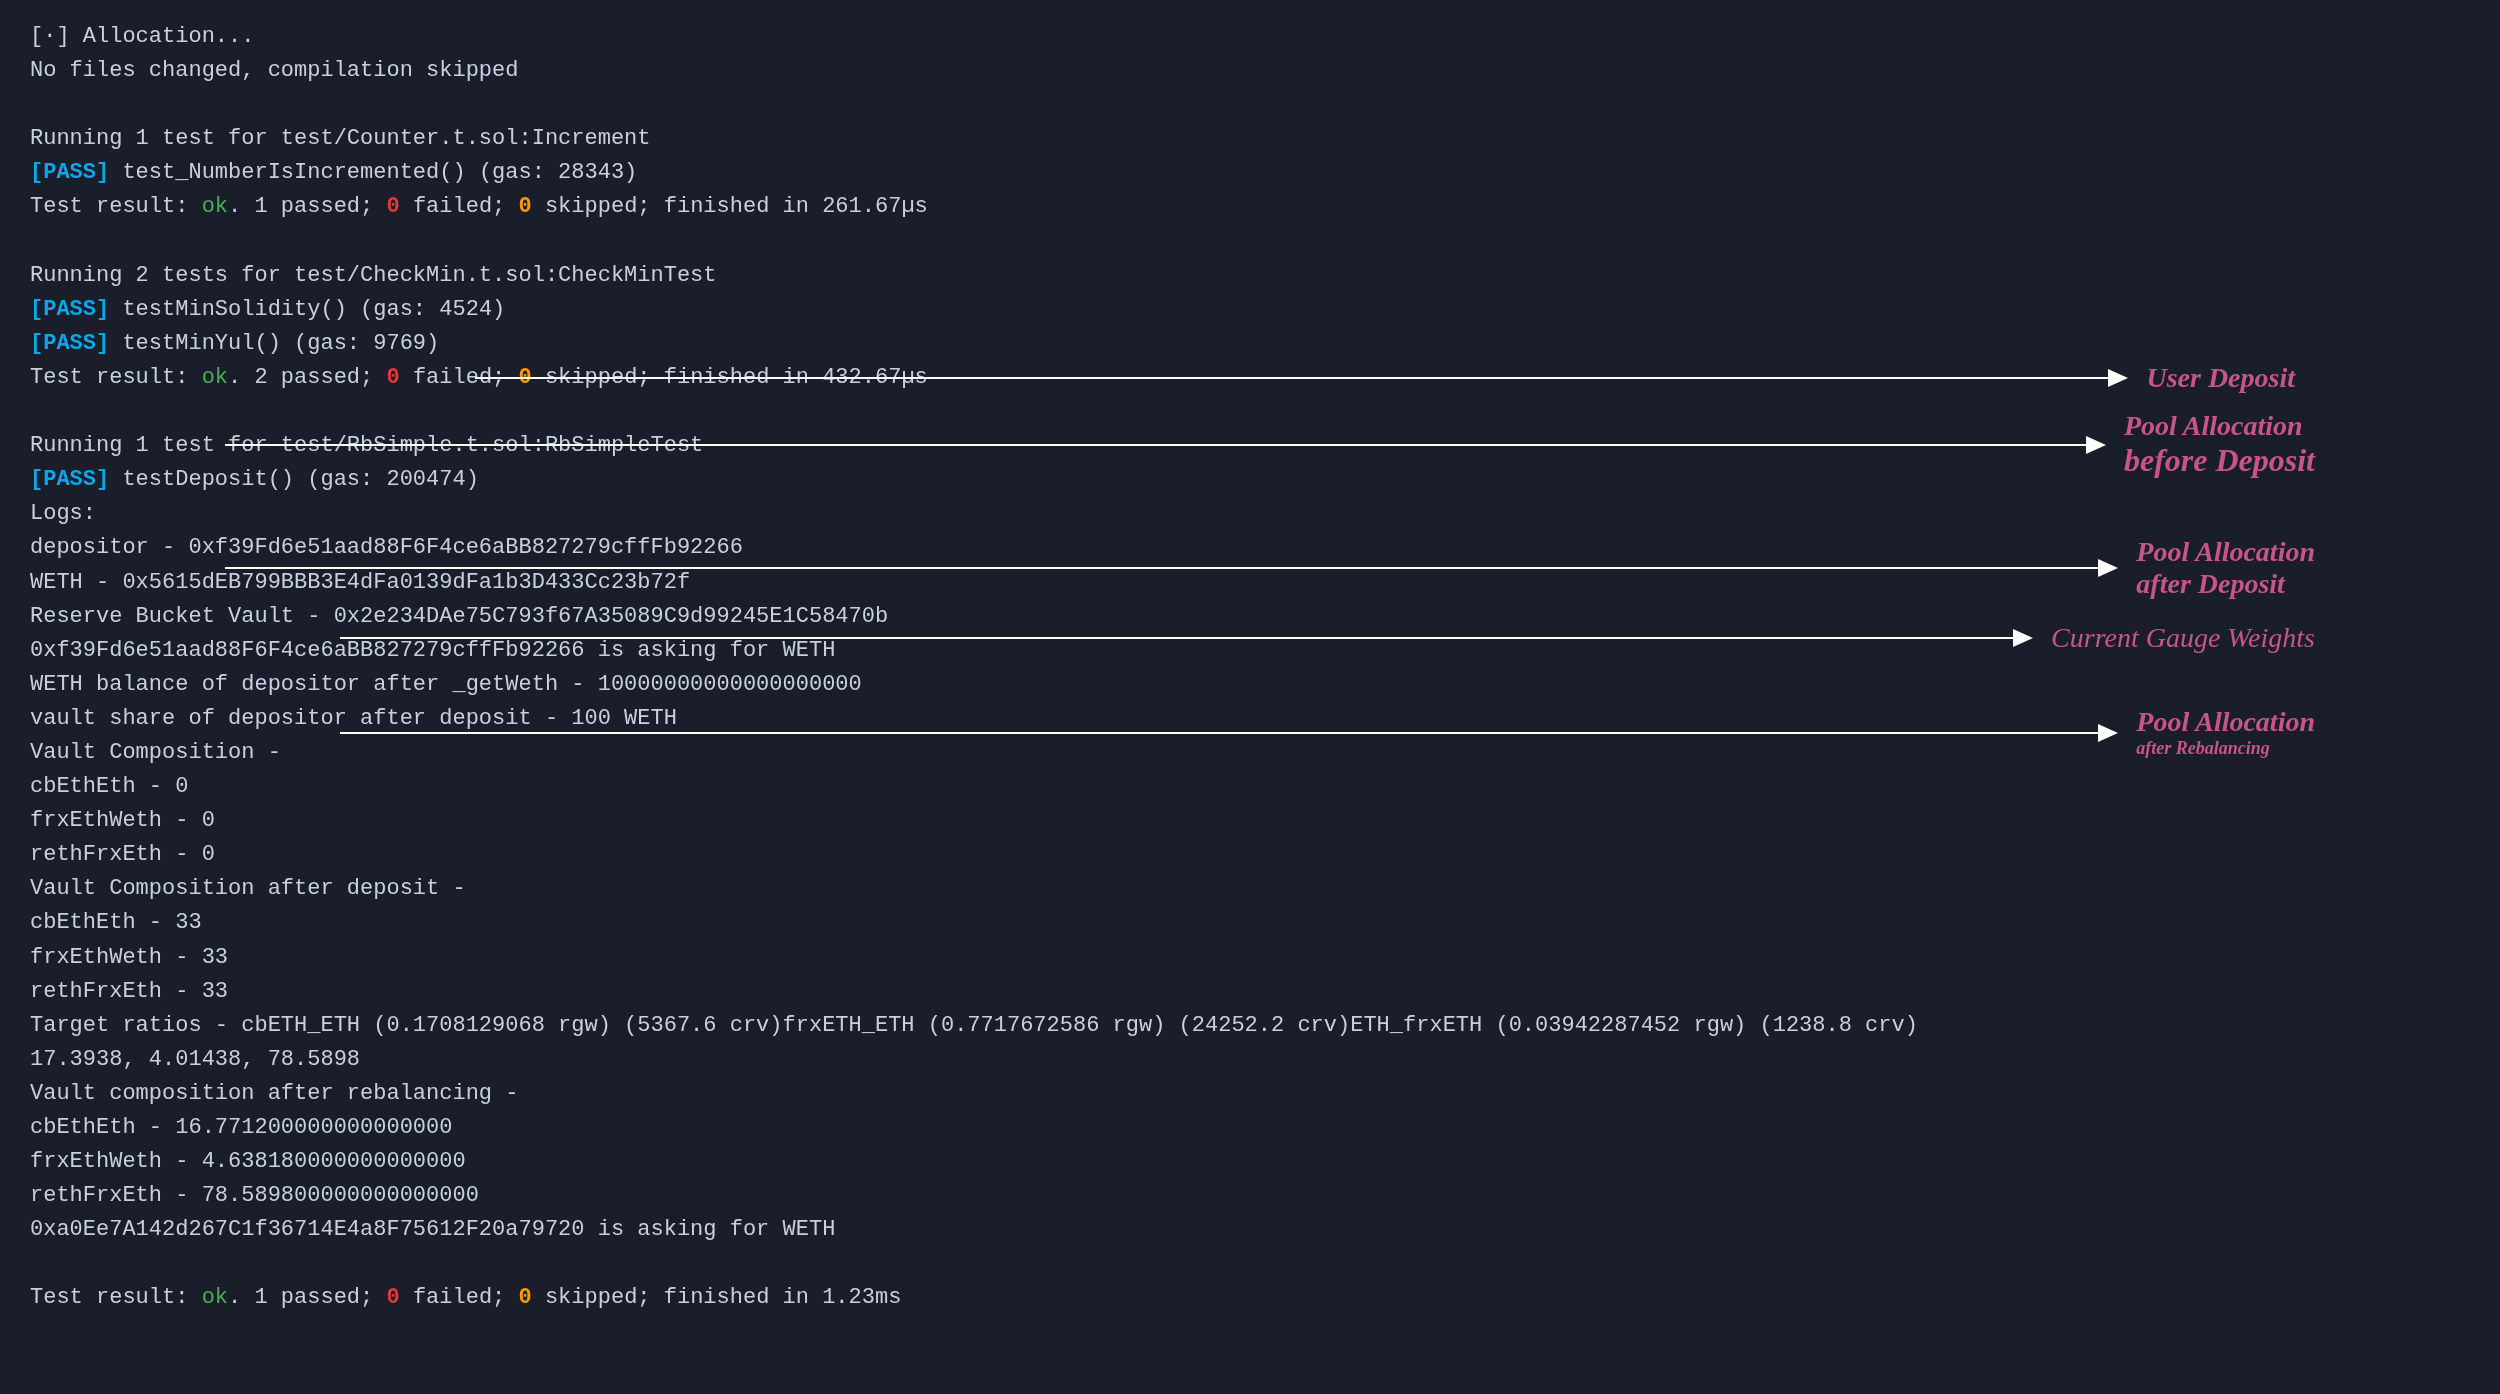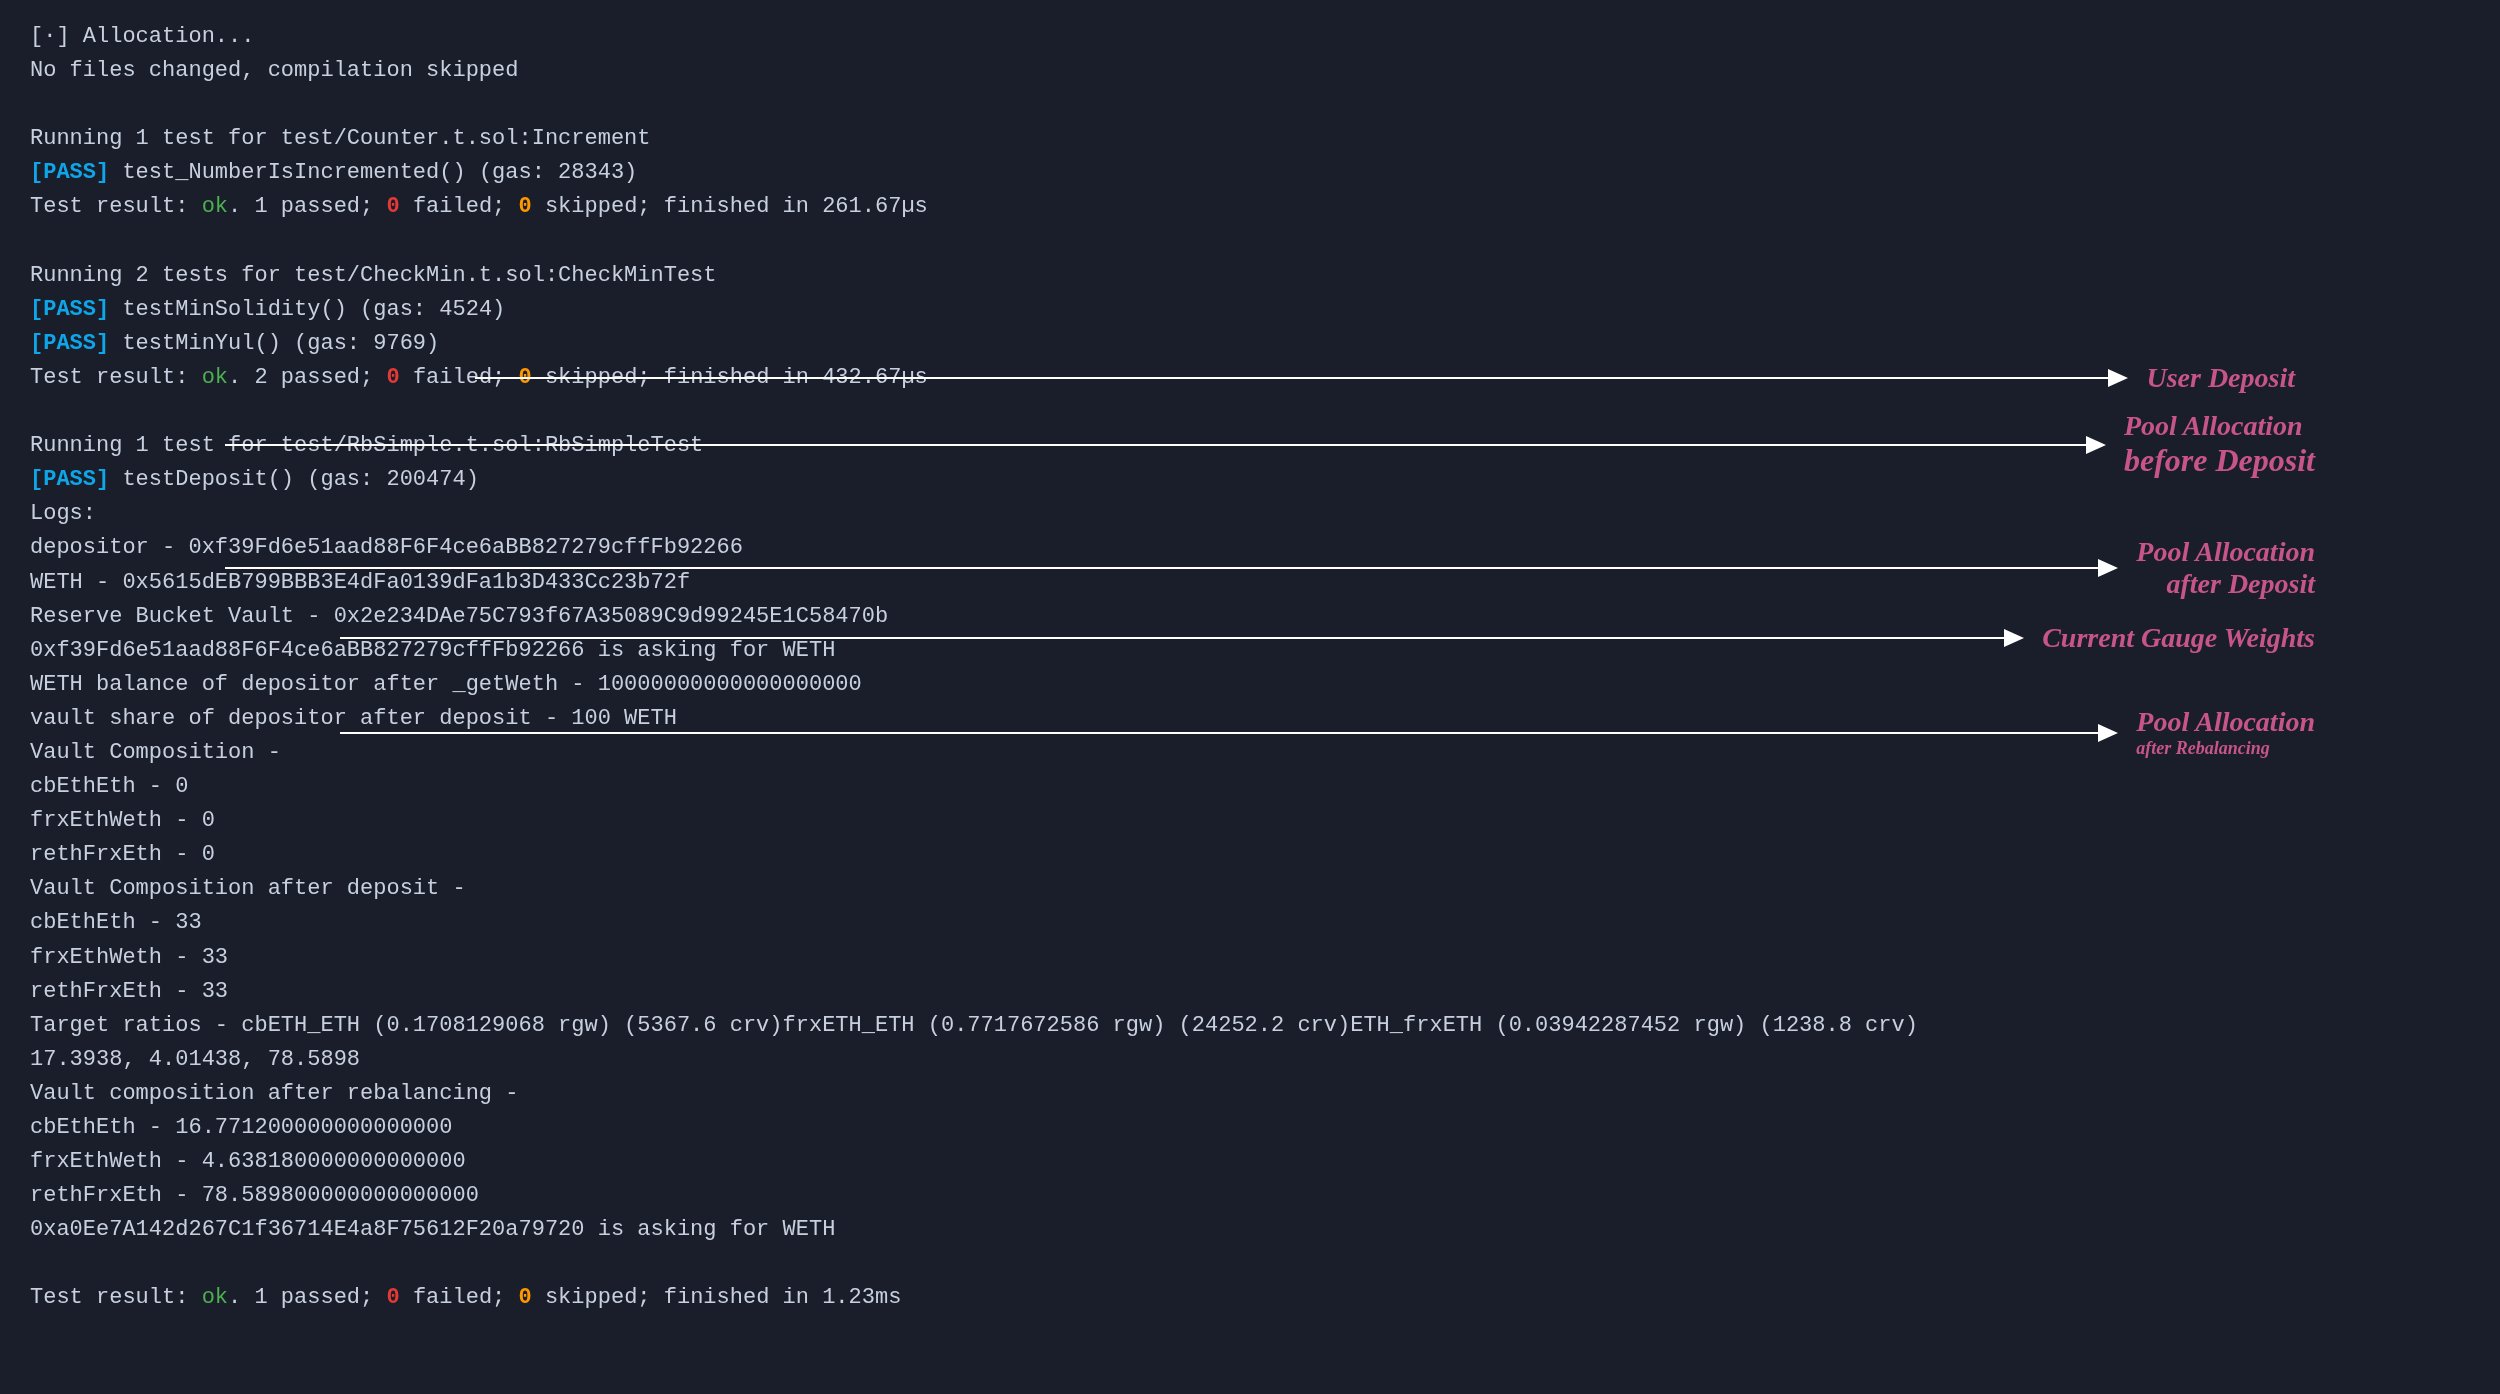--- a/index.html
+++ b/index.html
@@ -130,28 +130,28 @@
       <div style="color:#c8558a; font-family:Georgia,serif; font-size:28px; font-weight:bold; font-style:italic; white-space:nowrap;">Pool Allocation</div>
       <div style="color:#c8558a; font-family:Georgia,serif; font-size:32px; font-weight:bold; font-style:italic; white-space:nowrap;">before Deposit</div>
     </div>
   </div>
 
   <div style="position:absolute; top:536px; left:225px; display:flex; align-items:center; width:2090px;">
     <div style="flex:1; height:2px; background:#fff;"></div>
     <div style="width:0;height:0;border-top:9px solid transparent;border-bottom:9px solid transparent;border-left:20px solid #fff;"></div>
     <div style="margin-left:18px;">
       <div style="color:#c8558a; font-family:Georgia,serif; font-size:28px; font-weight:bold; font-style:italic; white-space:nowrap;">Pool Allocation</div>
-      <div style="color:#c8558a; font-family:Georgia,serif; font-size:28px; font-weight:bold; font-style:italic; white-space:nowrap;text-align:right;">after Deposit</div>
+      <div style="color:#c8558a; font-family:Georgia,serif; font-size:28px; font-weight:bold; font-style:italic; white-space:nowrap;">after Deposit</div>
     </div>
   </div>
 
   <div style="position:absolute; top:622px; left:340px; display:flex; align-items:center; width:1975px;">
     <div style="flex:1; height:2px; background:#fff;"></div>
     <div style="width:0;height:0;border-top:9px solid transparent;border-bottom:9px solid transparent;border-left:20px solid #fff;"></div>
-    <span style="color:#c8558a; font-family:Georgia,serif; font-size:28px; font-weight:bold; font-style:italic; margin-left:18px; white-space:nowrap;">Current Gauge Weights</span>
+    <span style="color:#c8558a; font-family:Georgia,serif; font-size:28px; font-weight:normal; font-style:italic; margin-left:18px; white-space:nowrap;">Current Gauge Weights</span>
   </div>
 
   <div style="position:absolute; top:706px; left:340px; display:flex; align-items:center; width:1975px;">
     <div style="flex:1; height:2px; background:#fff;"></div>
     <div style="width:0;height:0;border-top:9px solid transparent;border-bottom:9px solid transparent;border-left:20px solid #fff;"></div>
     <div style="margin-left:18px;">
       <div style="color:#c8558a; font-family:Georgia,serif; font-size:28px; font-weight:bold; font-style:italic; white-space:nowrap;">Pool Allocation</div>
       <div style="color:#c8558a; font-family:Georgia,serif; font-size:18px; font-weight:bold; font-style:italic; white-space:nowrap;">after Rebalancing</div>
     </div>
   </div>

